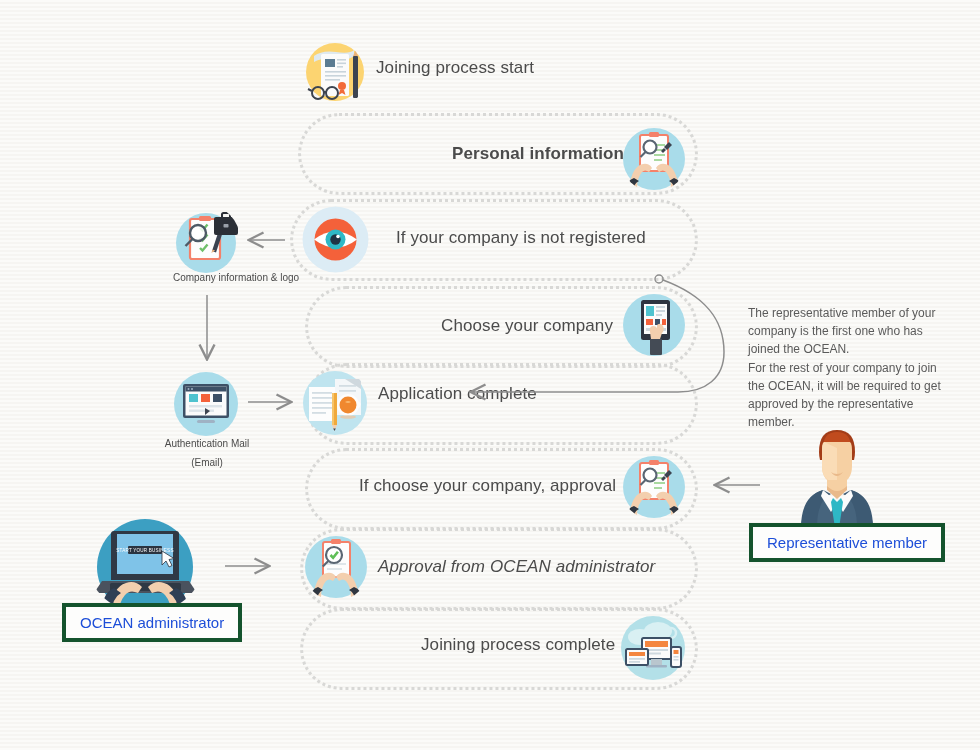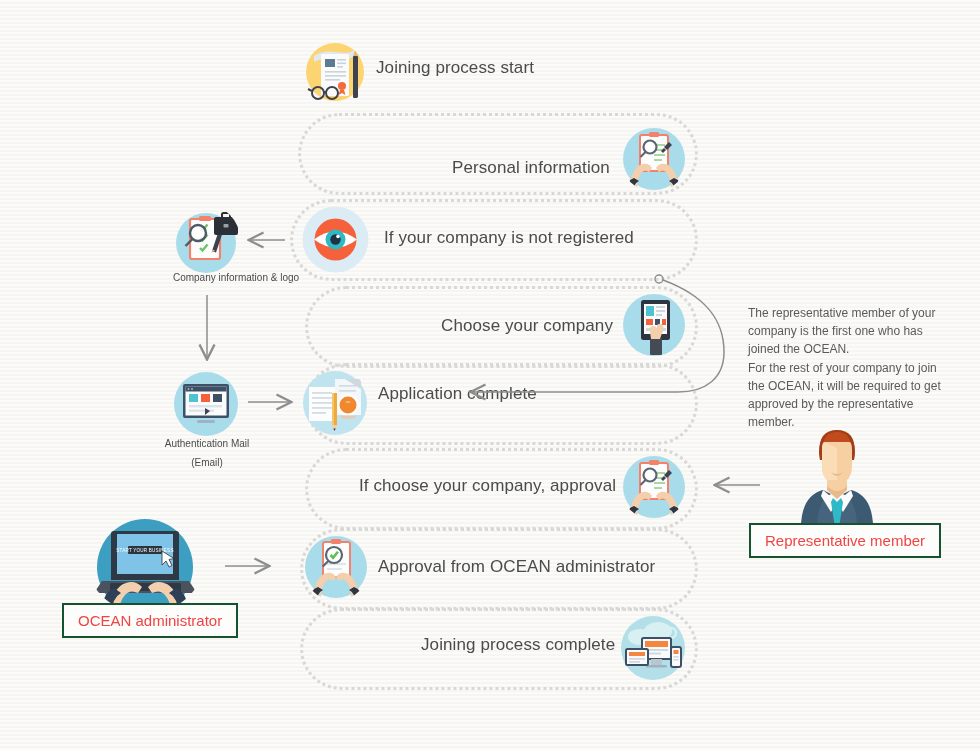--- a/index.html
+++ b/index.html
@@ -46,23 +46,23 @@
     color:#4b4b4b;
     text-align:center;
     line-height: 1.25;
     white-space: nowrap;
   }
 
   
   .boxlabel {
     position:absolute;
     background:#fdfdfc;
-    border:2px solid #14532d;
+    border:4px solid #14532d;
     font-size:15px;
-    color:#ef4444;
+    color:#1d4ed8;
     padding:7px 14px;
     white-space:nowrap;
   }
 
   
   .note {
     position:absolute;
     font-size:12px;
     line-height:1.52;
     color:#5a5a5a;
@@ -96,21 +96,21 @@
         <circle cx="18" cy="57" r="6"></circle>
         <circle cx="32" cy="57" r="6"></circle>
         <path d="M24 56 h2"></path>
         <path d="M12 55 l-4 -2"></path>
       </g>
     </svg>
   </div>
   <div class="pill-label" style="left:376px; top:58px;">Joining process start</div>
 
   <div class="pill" style="left:298px; top:113px; width:400px; height:82px;"></div>
-  <div class="pill-label" style="left:452px; top:158px;">Personal information</div>
+  <div class="pill-label" style="left:452px; top:144px;font-weight:bold;">Personal information</div>
   <div class="ico" style="left:621px; top:126px; width:66px; height:66px;">
     <svg viewBox="0 0 66 66" width="66" height="66">
       <circle cx="33" cy="33" r="31" fill="#a9dcea"></circle>
       <rect x="19" y="9" width="28" height="36" rx="2" fill="#fdfdfd" stroke="#f4816a" stroke-width="2"></rect>
       <rect x="28" y="6" width="10" height="5" rx="1.5" fill="#f4816a"></rect>
       <g fill="#a9d9a0">
         <rect x="33" y="18" width="11" height="2"></rect>
           <rect x="33" y="23" width="11" height="2"></rect>
         <rect x="33" y="28" width="11" height="2"></rect>
           <rect x="33" y="33" width="8" height="2"></rect>
@@ -132,21 +132,21 @@
   <div class="ico" style="left:302px; top:206px; width:67px; height:67px;">
     <svg viewBox="0 0 67 67" width="67" height="67">
       <circle cx="33.5" cy="33.5" r="33" fill="#dcecf5"></circle>
       <circle cx="33.5" cy="33.5" r="21" fill="#f4613a"></circle>
       <path d="M12 33.5 q21 -16 43 0 q-21 16 -43 0z" fill="#ffffff"></path>
       <circle cx="33.5" cy="33.5" r="10" fill="#2fb8c6"></circle>
       <circle cx="33.5" cy="33.5" r="5.2" fill="#1f3344"></circle>
       <circle cx="36" cy="30.5" r="1.8" fill="#ffffff"></circle>
     </svg>
   </div>
-  <div class="pill-label" style="left:384px; top:228px;">If your company is not registered</div>
+  <div class="pill-label" style="left:396px; top:228px;">If your company is not registered</div>
 
   <div class="ico" style="left:172px; top:205px; width:68px; height:68px;">
     <svg viewBox="0 0 68 68" width="68" height="68">
       <circle cx="34" cy="38" r="30" fill="#a9dcea"></circle>
       <rect x="18" y="14" width="30" height="40" rx="2" fill="#fdfdfd" stroke="#f4816a" stroke-width="2.2"></rect>
       <rect x="27" y="11" width="12" height="5" rx="1.5" fill="#f4816a"></rect>
       <g stroke="#6fc06a" stroke-width="2.4" fill="none">
         <path d="M28 23 l2.5 2.5 l5 -6"></path>
         <path d="M28 33 l2.5 2.5 l5 -6"></path>
         <path d="M28 43 l2.5 2.5 l5 -6"></path>
@@ -273,21 +273,21 @@
         <circle cx="31" cy="22" r="8" fill="#ffffff"></circle>
         <path d="M25.3 28 l-5.5 5.5"></path>
       </g>
       <path d="M27.5 22 l2.6 2.8 l4.8 -6" fill="none" stroke="#5fbf57" stroke-width="2.6"></path>
       <path d="M10 64 q3 -22 14 -24 q6 -1 9 4 l-3 4 q-4 -3 -7 0 q-5 6 -5 16z" fill="#f3cfae"></path>
       <path d="M7 68 q0 -12 8 -14 l5 3 q-6 3 -6 11z" fill="#2f3640"></path>
       <path d="M56 64 q-3 -22 -14 -24 q-6 -1 -9 4 l3 4 q4 -3 7 0 q5 6 5 16z" fill="#f3cfae"></path>
       <path d="M59 68 q0 -12 -8 -14 l-5 3 q6 3 6 11z" fill="#2f3640"></path>
     </svg>
   </div>
-  <div class="pill-label" style="left:378px; top:557px;">Approval from  OCEAN administrator</div>
+  <div class="pill-label" style="left:378px; top:557px;font-style:italic;">Approval from  OCEAN administrator</div>
 
   <div class="pill" style="left:300px; top:608px; width:398px; height:82px;"></div>
   <div class="pill-label" style="left:421px; top:635px;">Joining process complete</div>
   <div class="ico" style="left:618px; top:613px; width:70px; height:70px;">
     <svg viewBox="0 0 70 70" width="70" height="70">
       <circle cx="35" cy="35" r="32" fill="#b3e0e8"></circle>
       <g fill="#d9f0f3">
         <ellipse cx="22" cy="24" rx="12" ry="8"></ellipse>
         <ellipse cx="40" cy="18" rx="14" ry="9"></ellipse>
         <circle cx="53" cy="20" r="5" fill="none" stroke="#d9f0f3" stroke-width="2.5"></circle>

